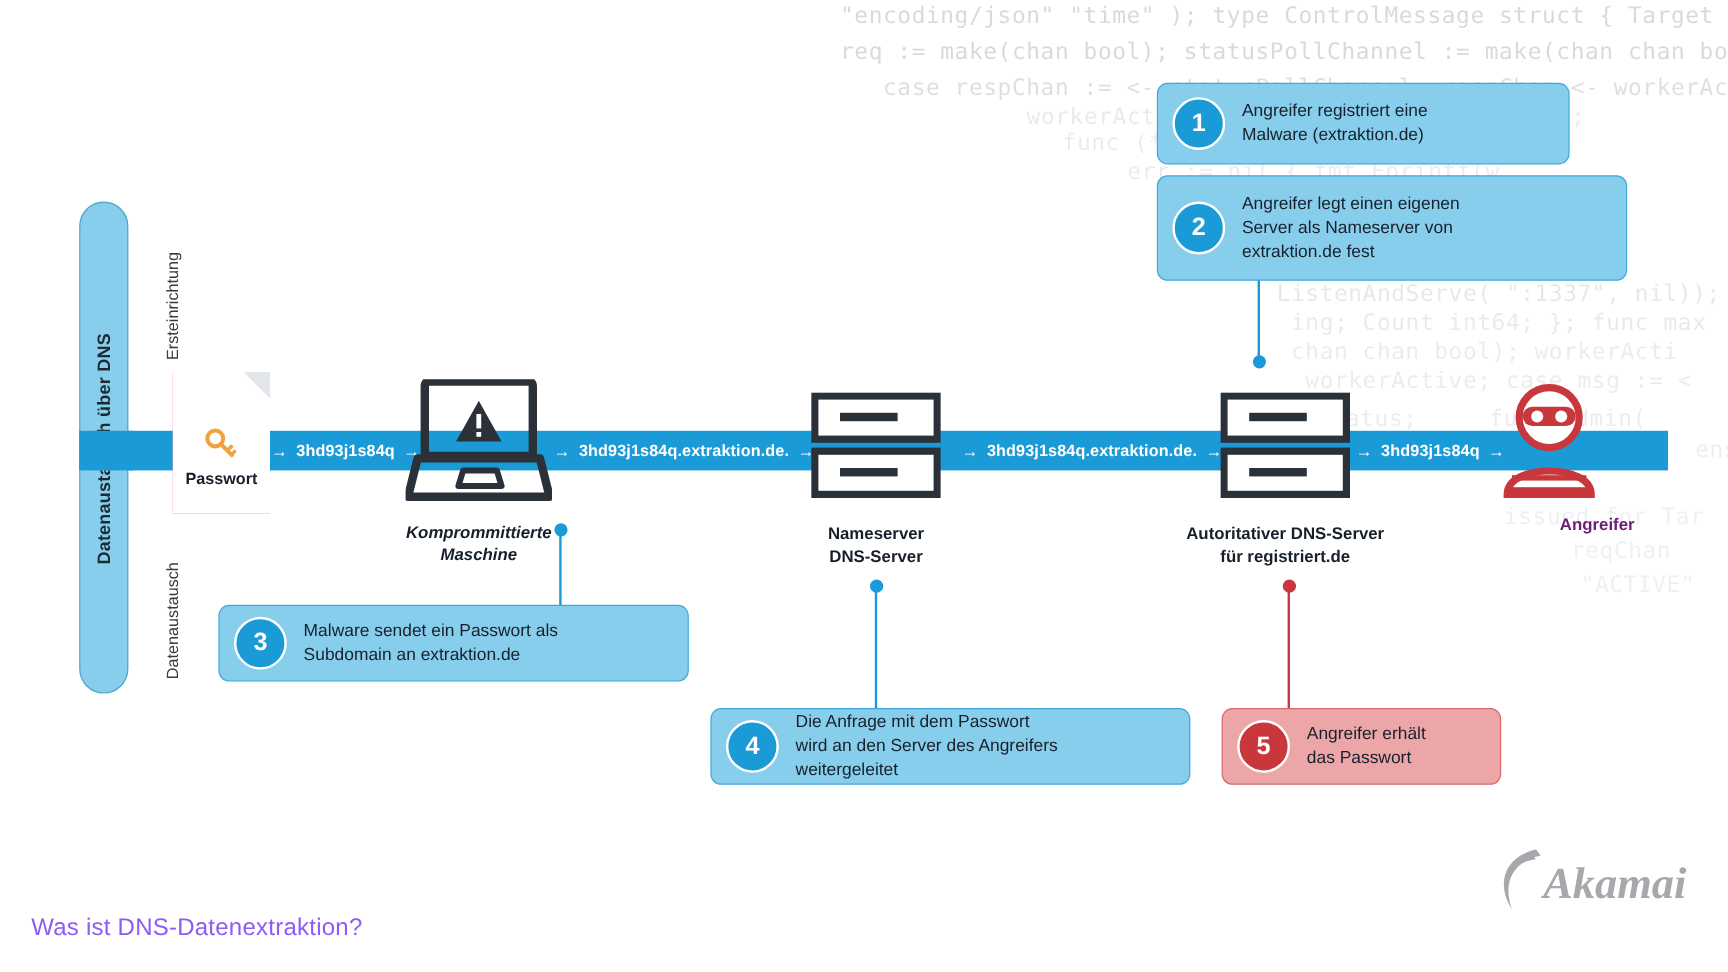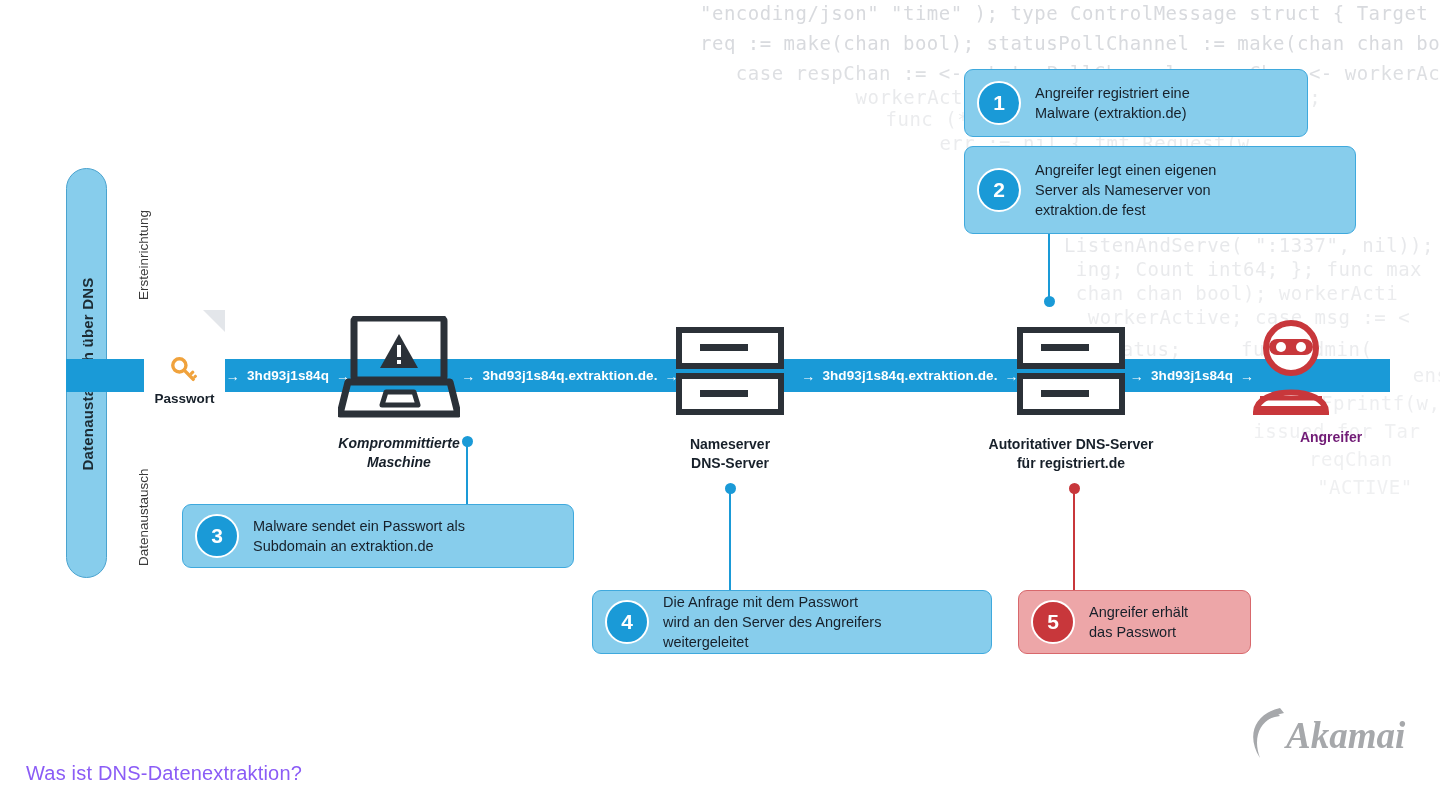--- a/index.html
+++ b/index.html
@@ -243,31 +243,30 @@
 <body>
 
 <div id="stage">
 
   <div id="code-bg">
       <div class="code-line" style="top: 2px; left: 700px; opacity: 1;">"encoding/json" "time" ); type ControlMessage struct { Target string; Co</div>
       <div class="code-line" style="top: 32px; left: 700px; opacity: 1;">req := make(chan bool); statusPollChannel := make(chan chan bool); w</div>
       <div class="code-line" style="top: 62px; left: 700px; opacity: 0.85;">   case respChan := &lt;- statusPollChannel; respChan &lt;- workerActive; case</div>
       <div class="code-line" style="top: 86px; left: 760px; opacity: 0.55;">        workerActive = status;    ive = status;</div>
       <div class="code-line" style="top: 108px; left: 790px; opacity: 0.5;">        func (*http.Request) { hostTok</div>
-      <div class="code-line" style="top: 132px; left: 820px; opacity: 0.5;">          err := nil { fmt.Request(w,</div>
+      <div class="code-line" style="top: 132px; left: 820px; opacity: 0.5;">          err := nil { fmt.Fprintf(w,</div>
       <div class="code-line" style="top: 156px; left: 840px; opacity: 0.5;">           message issued for Tar</div>
       <div class="code-line" style="top: 180px; left: 860px; opacity: 0.5;">            ist) { reqChan</div>
       <div class="code-line" style="top: 204px; left: 870px; opacity: 0.5;">             fmt.Fprint(w,  ACTIVE"</div>
       <div class="code-line" style="top: 234px; left: 1040px; opacity: 0.6;">  ListenAndServe( ":1337", nil)); };pac</div>
       <div class="code-line" style="top: 258px; left: 1040px; opacity: 0.55;">   ing; Count int64; }; func max</div>
       <div class="code-line" style="top: 282px; left: 1040px; opacity: 0.5;">   chan chan bool); workerActi</div>
       <div class="code-line" style="top: 306px; left: 1040px; opacity: 0.5;">    workerActive; case msg := &lt;</div>
       <div class="code-line" style="top: 338px; left: 1050px; opacity: 0.5;">    status;     func admin(</div>
       <div class="code-line" style="top: 364px; left: 1150px; opacity: 0.45;">                      ens</div>
-      <div class="code-line" style="top: 392px; left: 1130px; opacity: 0.45;">                Fprintf(w,</div>
       <div class="code-line" style="top: 420px; left: 1110px; opacity: 0.4;">            issued for Tar</div>
       <div class="code-line" style="top: 448px; left: 1130px; opacity: 0.4;">               reqChan</div>
       <div class="code-line" style="top: 476px; left: 1150px; opacity: 0.4;">              "ACTIVE"</div>
     </div>
 
   <div class="left-pill">
     <div class="left-pill-label">Datenaustausch über DNS</div>
   </div>
   <div class="side-label" id="side-label-setup">Ersteinrichtung</div>
   <div class="side-label" id="side-label-exchange">Datenaustausch</div>

